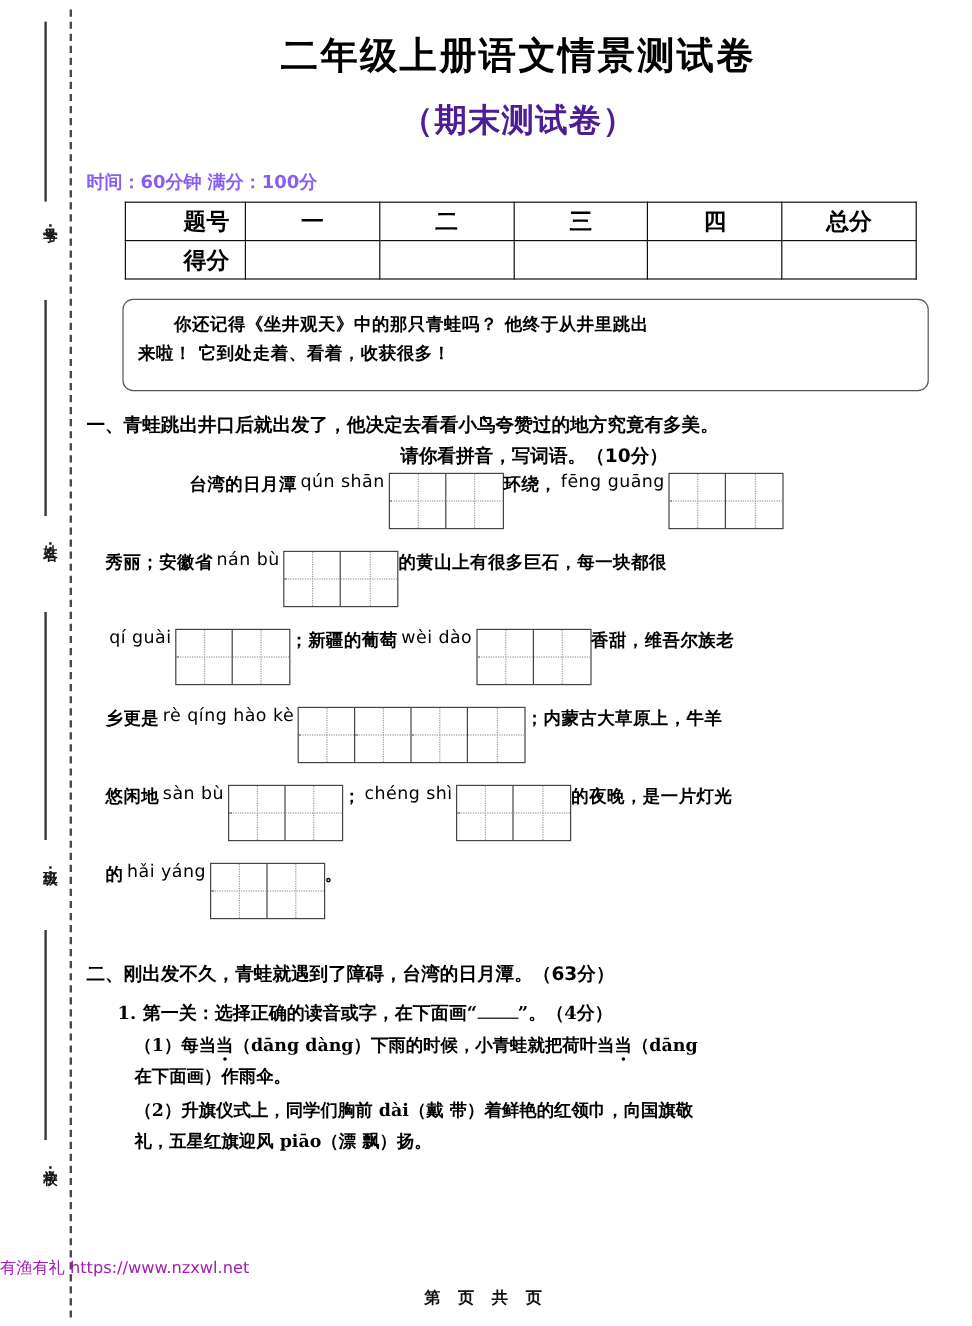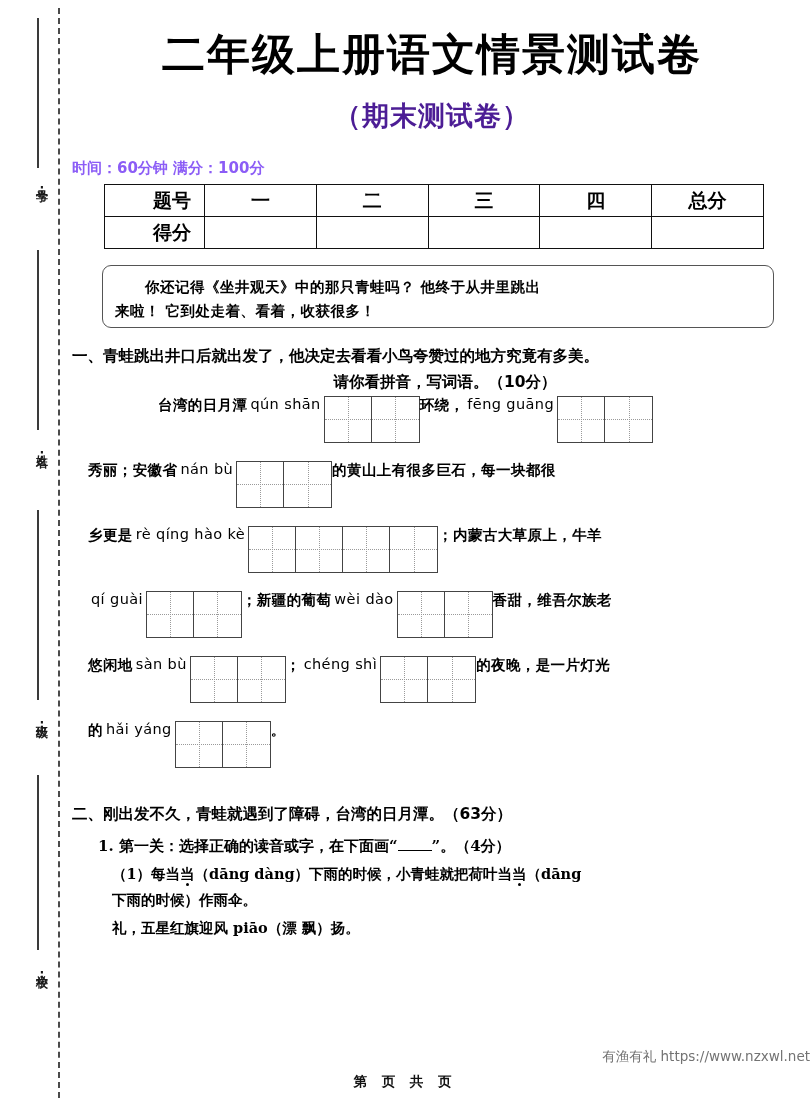--- a/index.html
+++ b/index.html
@@ -39,21 +39,21 @@
   .content {
     position: absolute;
     left: 72px; top: 0;
     width: 720px;
   }
 
   .title {
     text-align: center;
     font-family: "DejaVu Sans", sans-serif;
     font-weight: bold;
-    font-size: 43px;
+    font-size: 31px;
     letter-spacing: 2px;
     margin-top: 26px;
     color: #000;
   }
   .subtitle {
     text-align: center;
     font-family: "DejaVu Sans", sans-serif;
     font-weight: bold;
     font-size: 27px;
     letter-spacing: 1px;
@@ -88,21 +88,21 @@
     font-size: 19px;
     color: #000;
   }
   table.score-table td.head-cell { width: 100px; padding-left: 35px; }
 
   
   .intro-box {
     margin: 16px 18px 0 30px;
     border: 1.4px solid #555;
     border-radius: 9px;
-    padding: 9px 12px 4px 12px;
+    padding: 9px 12px 18px 12px;
     font-family: "DejaVu Serif", serif;
     font-weight: bold;
     font-size: 14.5px;
     line-height: 1.65;
     letter-spacing: 0.5px;
     color: #000;
   }
   .intro-box .indent { display: inline-block; width: 30px; }
 
   
@@ -186,24 +186,24 @@
     content: "";
     position: absolute; top: 50%; left: 0;
     height: 0; width: 100%;
     border-top: 1px dotted #9a9a9a;
   }
 
   
   .watermark {
     position: absolute;
     left: 0; right: 0; top: 1048px;
-    text-align: right;
+    text-align: left;
     font-family: "DejaVu Sans", sans-serif;
     font-size: 13.5px;
-    color: #737373;
+    color: #a21caf;
   }
   .page-foot {
     position: absolute;
     left: 0; right: 0; top: 1073px;
     text-align: center;
     font-family: "DejaVu Sans", sans-serif;
     font-size: 13.5px;
     font-weight: bold;
     letter-spacing: 5px;
     color: #111;
@@ -281,45 +281,45 @@
         <div class="pin-row">
           <span class="pin-txt">秀丽；安徽省</span>
           <span class="pin-py">nán bù</span>
           <div class="tzg">
             <div class="cell"></div>
             <div class="cell"></div>
           </div>
           <span class="pin-txt">的黄山上有很多巨石，每一块都很</span>
         </div>
         <div class="pin-row">
+          <span class="pin-py">qí guài</span>
+          <div class="tzg">
+            <div class="cell"></div>
+            <div class="cell"></div>
+          </div>
+          <span class="pin-txt">；新疆的葡萄</span>
+          <span class="pin-py">wèi dào</span>
+          <div class="tzg">
+            <div class="cell"></div>
+            <div class="cell"></div>
+          </div>
+          <span class="pin-txt">香甜，维吾尔族老</span>
+        </div>
+        <div class="pin-row">
           <span class="pin-txt">乡更是</span>
           <span class="pin-py">rè qíng hào kè</span>
           <div class="tzg">
             <div class="cell"></div>
             <div class="cell"></div>
             <div class="cell"></div>
             <div class="cell"></div>
           </div>
           <span class="pin-txt">；内蒙古大草原上，牛羊</span>
         </div>
         <div class="pin-row">
-          <span class="pin-py">qí guài</span>
-          <div class="tzg">
-            <div class="cell"></div>
-            <div class="cell"></div>
-          </div>
-          <span class="pin-txt">；新疆的葡萄</span>
-          <span class="pin-py">wèi dào</span>
-          <div class="tzg">
-            <div class="cell"></div>
-            <div class="cell"></div>
-          </div>
-          <span class="pin-txt">香甜，维吾尔族老</span>
-        </div>
-        <div class="pin-row">
           <span class="pin-txt">悠闲地</span>
           <span class="pin-py">sàn bù</span>
           <div class="tzg">
             <div class="cell"></div>
             <div class="cell"></div>
           </div>
           <span class="pin-txt">；</span>
           <span class="pin-py">chéng shì</span>
           <div class="tzg">
             <div class="cell"></div>
@@ -341,24 +341,25 @@
     <div class="q-head">
       <span>二、刚出发不久，青蛙就遇到了障碍，台湾的日月潭。（63分）</span>
     </div>
 
     <div class="sub-q">
       <span>1. 第一关：选择正确的读音或字，在下面画“</span><span class="blank-u"></span><span>”。（4分）</span>
     </div>
 
     <div class="sub-item">
       <span>（1）每当</span><span class="emph">当</span><span>（dāng   dàng）下雨的时候，小青蛙就把荷叶当</span><span class="emph">当</span><span>（dāng</span>
-      <span class="cont">下雨的时候）作雨伞。</span>
+      <span class="cont">在下面画）作雨伞。</span>
     </div>
 
     <div class="sub-item">
+      <span>（2）升旗仪式上，同学们胸前 dài（戴   带）着鲜艳的红领巾，向国旗敬</span>
       <span class="cont">礼，五星红旗迎风 piāo（漂   飘）扬。</span>
     </div>
 
   </div>
 
   <div class="watermark">有渔有礼 https://www.nzxwl.net</div>
   <div class="page-foot">第 页 共 页</div>
 
 </div>
 

